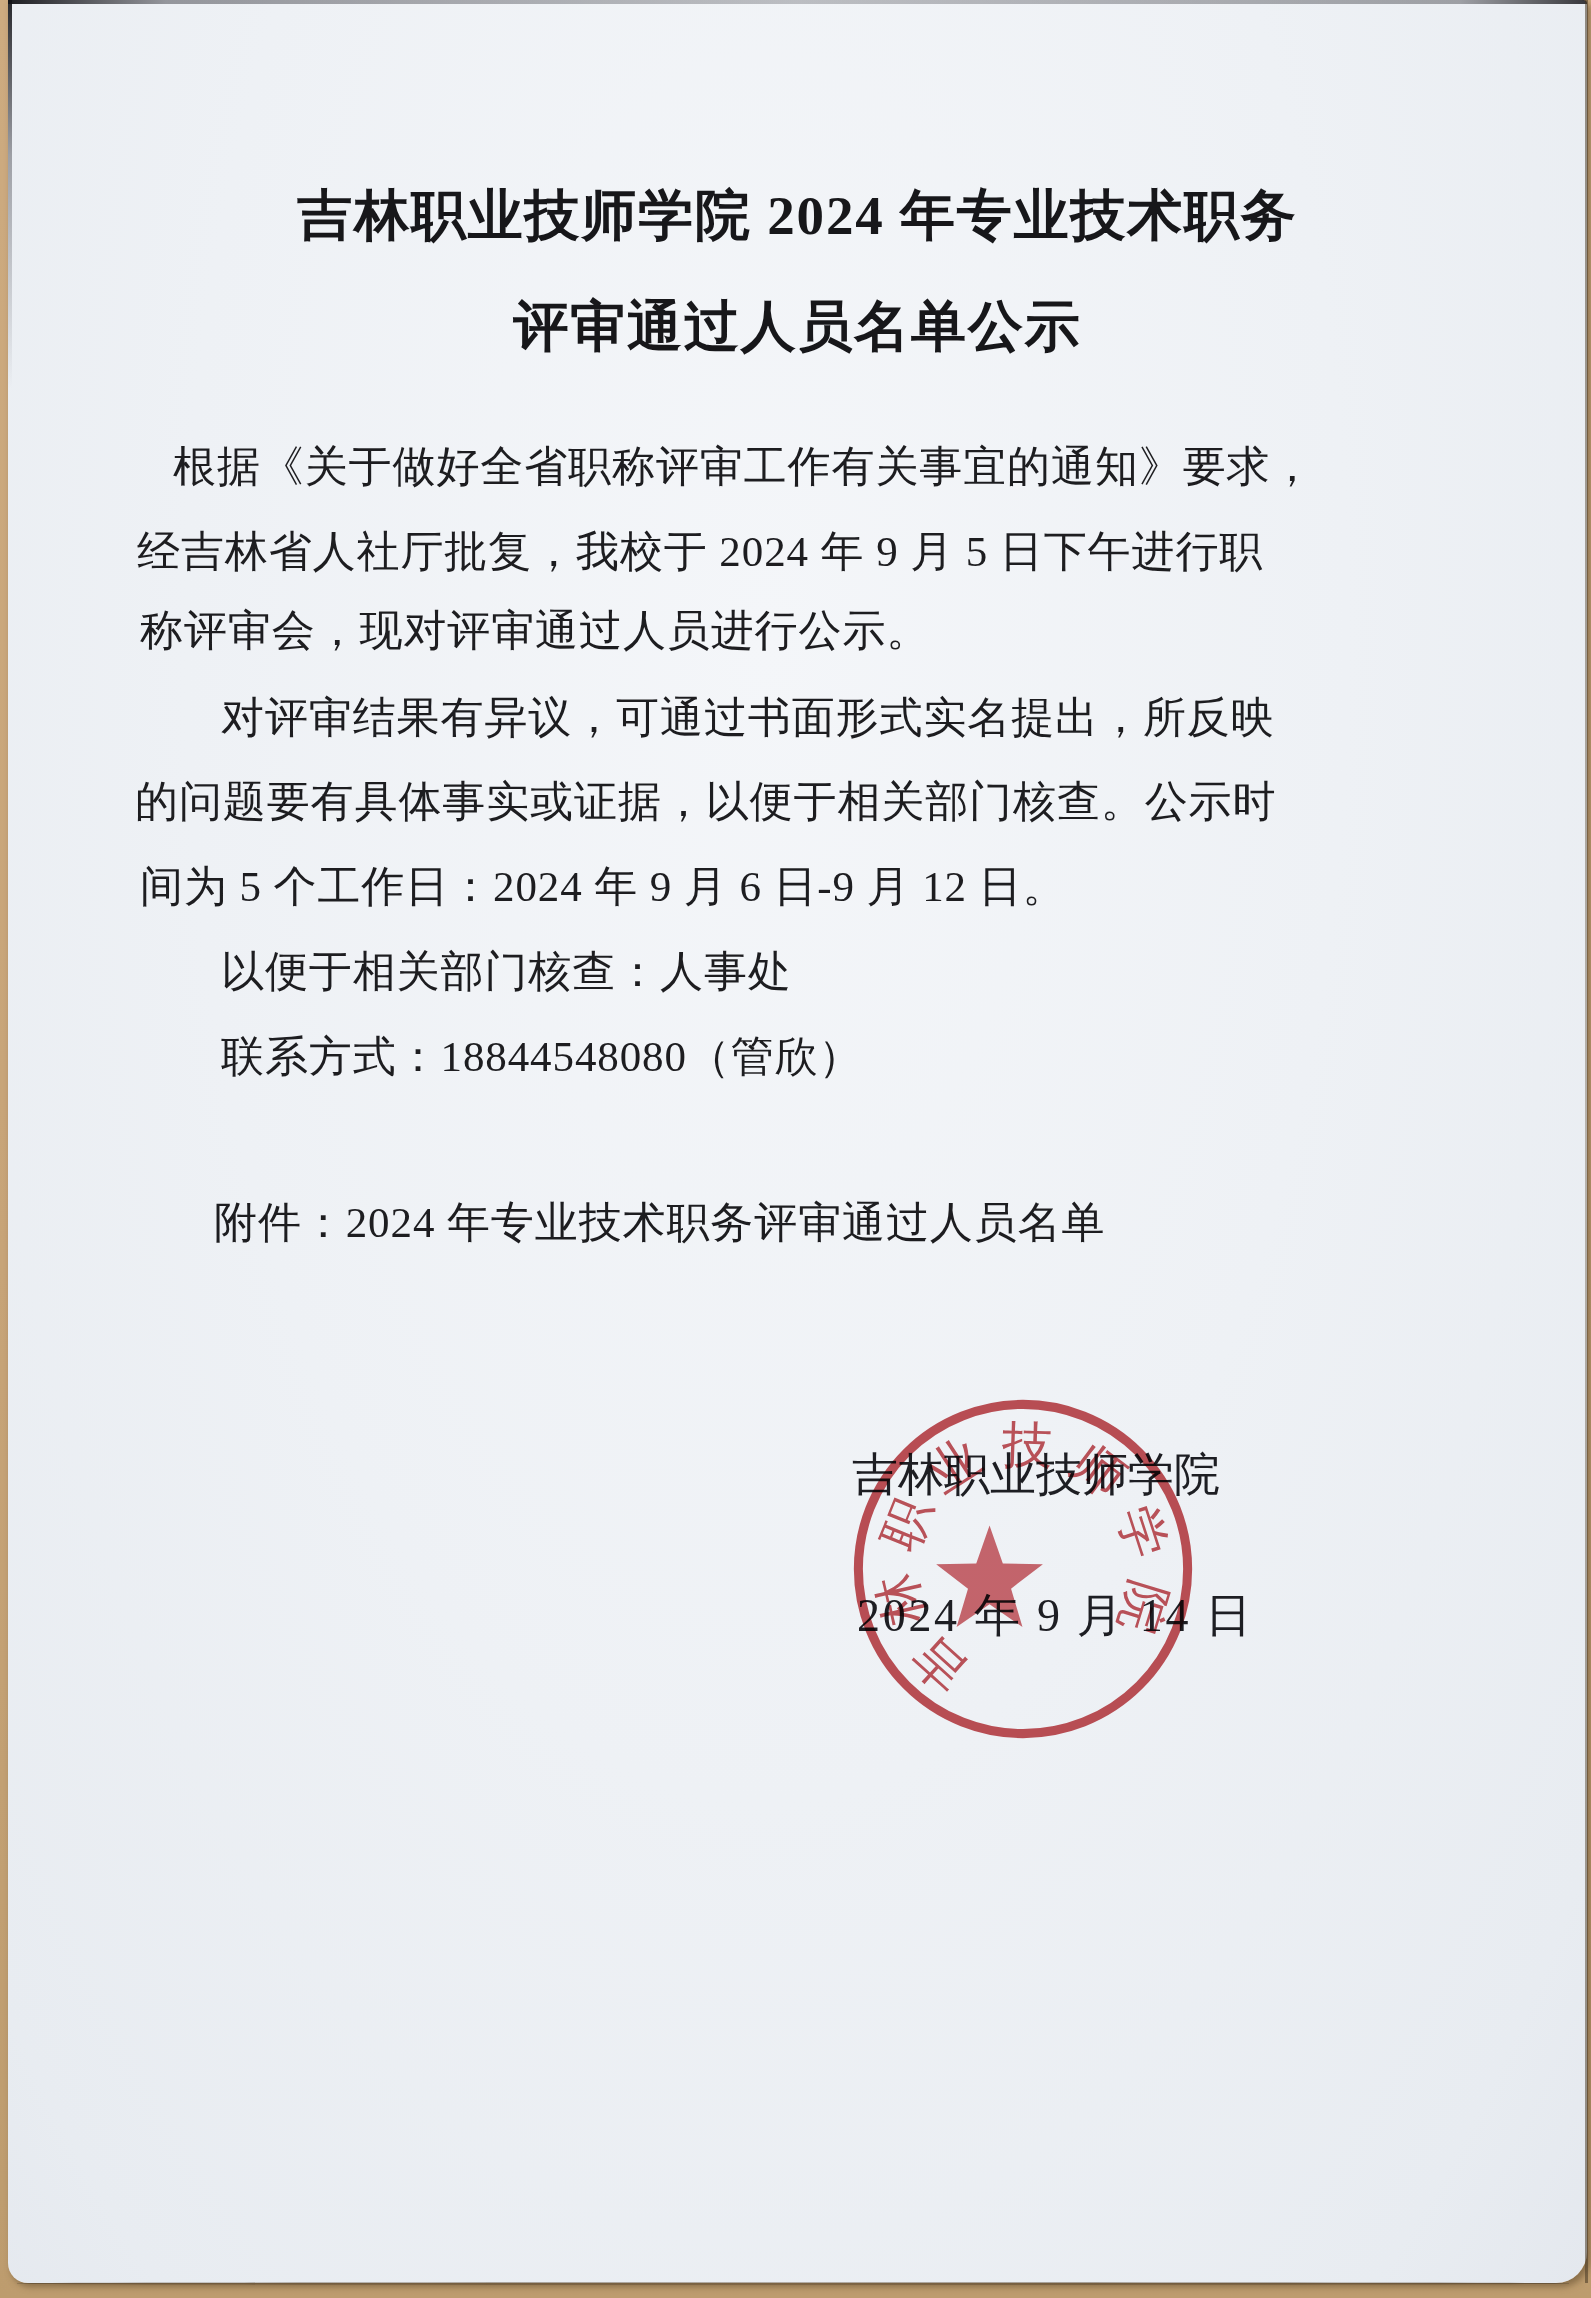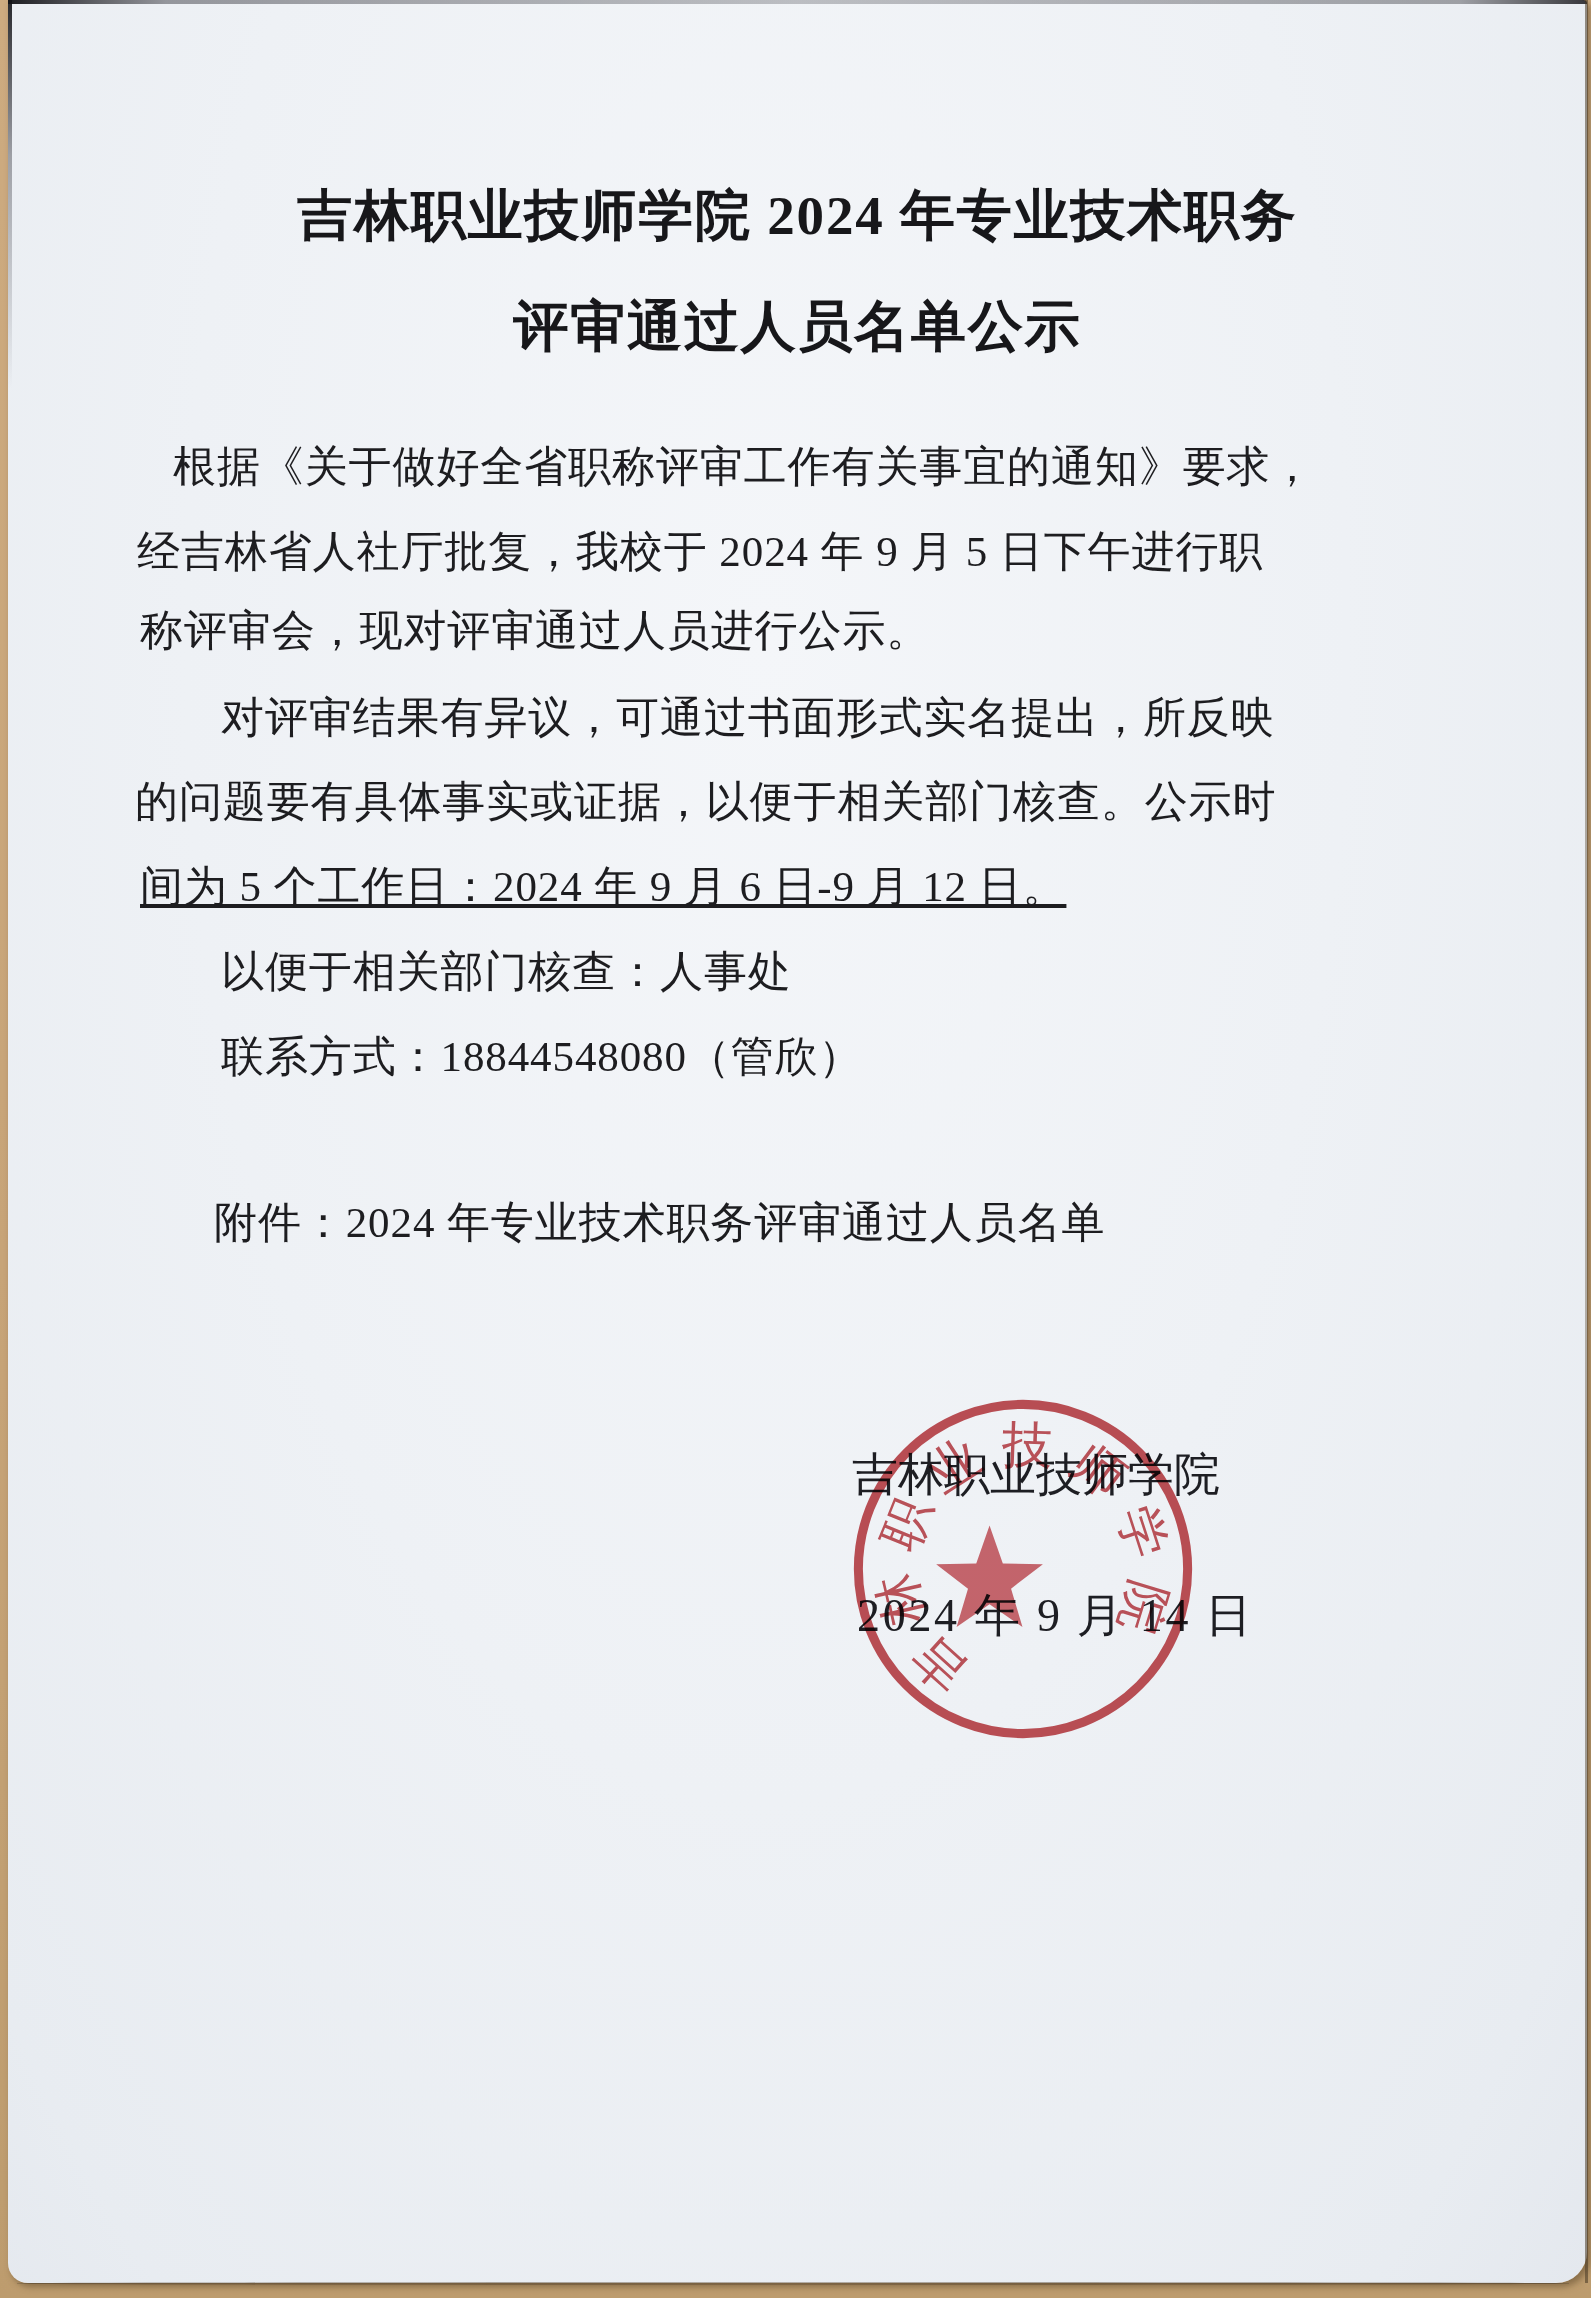--- a/index.html
+++ b/index.html
@@ -70,21 +70,21 @@
     font-size: 43px;
     letter-spacing: 0.9px;
     white-space: nowrap;
     color: #1d1d20;
   }
   .body-line:nth-of-type(1) { left: 165px; top: 438px; }
   .body-line:nth-of-type(2) { left: 129px; top: 523px; }
   .body-line:nth-of-type(3) { left: 132px; top: 602px; }
   .body-line:nth-of-type(4) { left: 213px; top: 689px; }
   .body-line:nth-of-type(5) { left: 127px; top: 773px; }
-  .body-line:nth-of-type(6) { left: 132px; top: 858px; text-decoration: underline; }
+  .body-line:nth-of-type(6) { left: 132px; top: 858px; }
   .body-line:nth-of-type(7) { left: 213px; top: 943px; }
   .body-line:nth-of-type(8) { left: 213px; top: 1028px; }
 
   .attachment-line {
     position: absolute;
     left: 206px; top: 1194px;
     font-size: 43px;
     letter-spacing: 0.9px;
     white-space: nowrap;
     color: #1d1d20;

